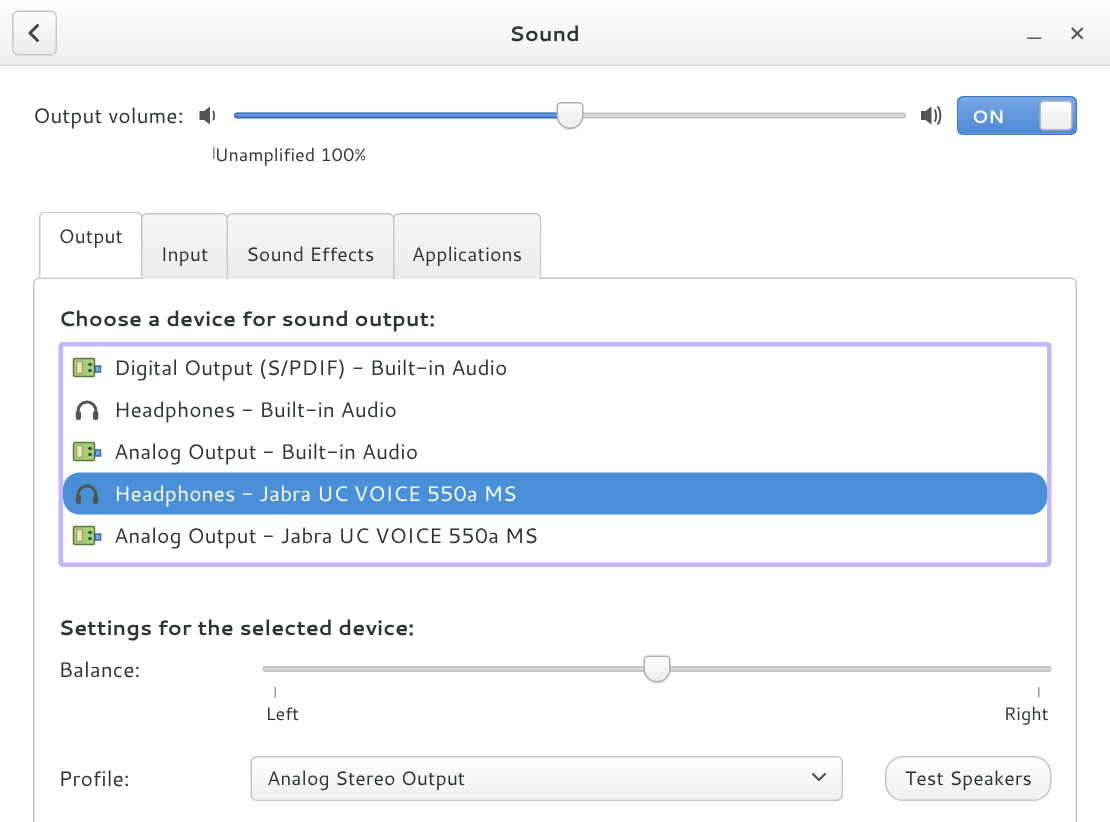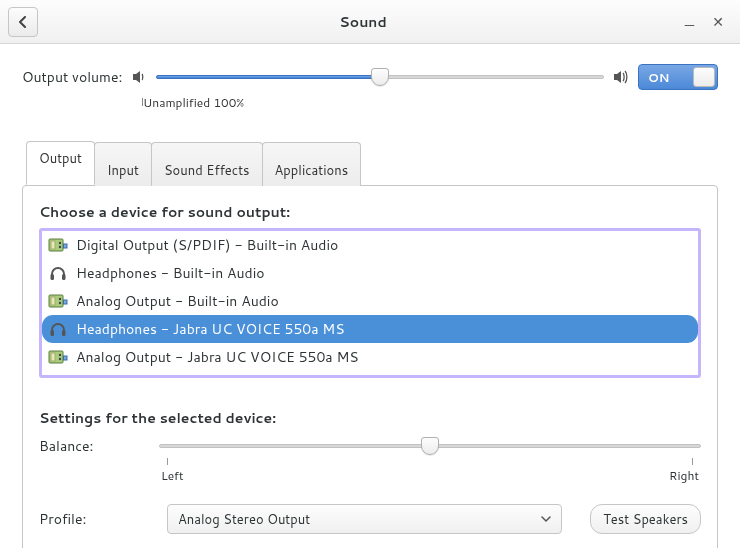--- a/index.html
+++ b/index.html
@@ -134,21 +134,21 @@
     cursor: pointer;
   }
   .device-item.selected {
     background: #4a90d9;
     color: #fff;
     border-radius: 11px;
   }
   .dev-icon { width: 20px; height: 18px; flex-shrink:0; }
 
   .settings-label { font-weight: bold; font-size: 14px; margin-bottom: 8px; }
-  .balance-row { display:flex; align-items:flex-start; gap: 20px; margin-bottom: 20px;}
+  .balance-row { display:flex; align-items:flex-start; gap: 36px; margin-bottom: 20px;}
   .balance-label { width: 100px; padding-top: 0px; font-size: 14px;}
   .balance-slider-wrap { flex:1; }
   .bal-legend { display:flex; justify-content:space-between; font-size:12px; margin-top:2px; padding: 0 2px;}
   .bal-tick-row { display:flex; justify-content:space-between; margin-top:2px; padding: 0 8px;}
   .bal-tick { width:1px; height:7px; background:#999; }
 
   .profile-row { display:flex; align-items:center; gap: 28px; }
   .profile-label { width: 100px; font-size: 14px;}
   .combo {
     flex:1; height: 30px; border:1px solid #c6c6c6; border-radius:4px;

